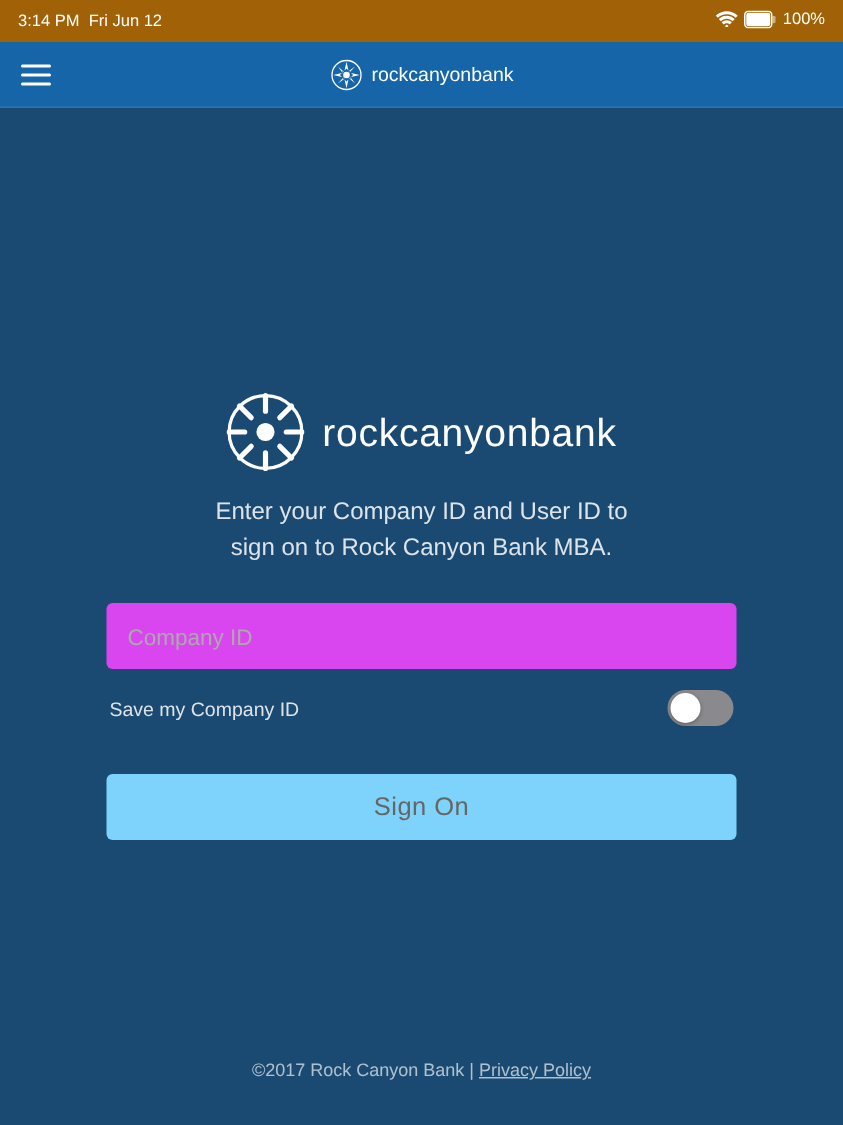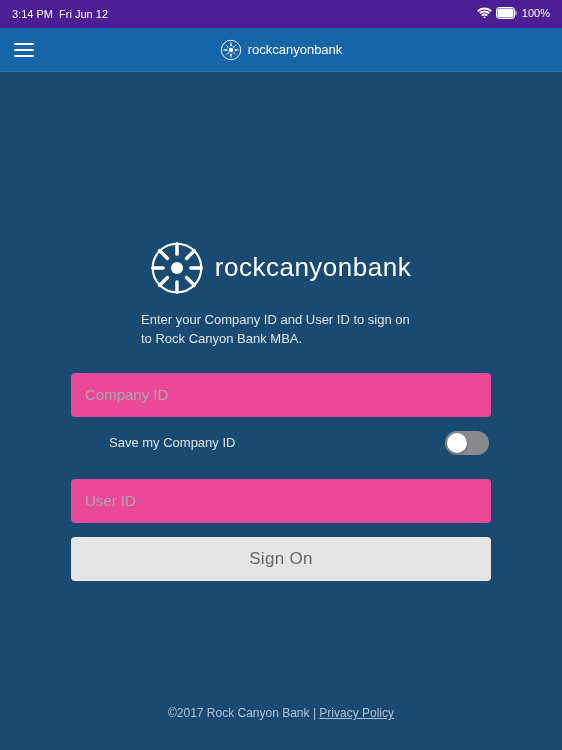--- a/index.html
+++ b/index.html
@@ -10,21 +10,21 @@
       font-family: -apple-system, BlinkMacSystemFont, 'Helvetica Neue', Arial, sans-serif;
       background-color: #1a4a72;
       overflow: hidden;
       position: relative;
     }
 
     
     .status-bar {
       width: 100%;
       height: 28px;
-      background-color: #4c1d95;
+      background-color: #a16207;
       display: flex;
       align-items: center;
       justify-content: space-between;
       padding: 0 12px;
     }
     .status-bar-left {
       font-size: 11px;
       color: white;
       font-weight: 500;
     }
@@ -107,39 +107,40 @@
 
     .brand-name {
       color: white;
       font-size: 26px;
       font-weight: 300;
       letter-spacing: 0.5px;
     }
 
     .subtitle {
       color: rgba(255,255,255,0.85);
-      font-size: 13px;
+      font-size: 16px;
+      text-align: center;
       margin-bottom: 24px;
       line-height: 1.5;
       max-width: 280px;
     }
 
     .form-group {
       width: 100%;
       margin-bottom: 6px;
     }
 
     .form-input {
       width: 100%;
       height: 44px;
-      background: #ec4899;
+      background: #d946ef;
       border: none;
       border-radius: 4px;
       padding: 0 14px;
-      font-size: 15px;
+      font-size: 21px;
       color: #333;
       outline: none;
     }
 
     .form-input::placeholder {
       color: #aaa;
       font-size: 15px;
     }
 
     .toggle-row {
@@ -147,21 +148,20 @@
       display: flex;
       align-items: center;
       justify-content: space-between;
       padding: 8px 2px;
       margin-bottom: 16px;
     }
 
     .toggle-label {
       color: rgba(255,255,255,0.85);
       font-size: 13px;
-      margin-left: 36px;
     }
 
     
     .toggle-switch {
       width: 44px;
       height: 24px;
       background: #8a8a8e;
       border-radius: 12px;
       position: relative;
       cursor: pointer;
@@ -175,21 +175,21 @@
       border-radius: 50%;
       position: absolute;
       left: 2px;
       box-shadow: 0 1px 3px rgba(0,0,0,0.3);
       transition: left 0.2s;
     }
 
     .sign-on-btn {
       width: 100%;
       height: 44px;
-      background: #e5e5e5;
+      background: #7dd3fc;
       border: none;
       border-radius: 4px;
       color: #666;
       font-size: 17px;
       font-weight: 500;
       cursor: pointer;
       margin-top: 8px;
       letter-spacing: 0.3px;
     }
 
@@ -287,23 +287,20 @@
       <input type="text" class="form-input" placeholder="Company ID" style="">
     </div>
 
     <div class="toggle-row">
       <span class="toggle-label">Save my Company ID</span>
       <div class="toggle-switch">
         <div class="toggle-knob"></div>
       </div>
     </div>
 
-    <div class="form-group">
-      <input type="text" class="form-input" placeholder="User ID" style="">
-    </div>
 
 
     <button class="sign-on-btn">Sign On</button>
 
   </div>
 </div>
 
 <div class="footer">
   <span>©2017 Rock Canyon Bank | </span><a href="#">Privacy Policy</a>
 </div>

